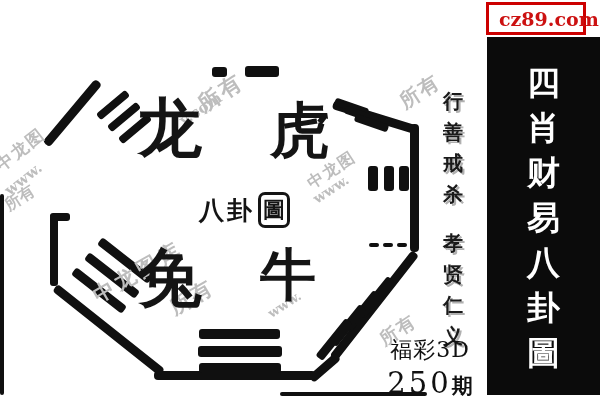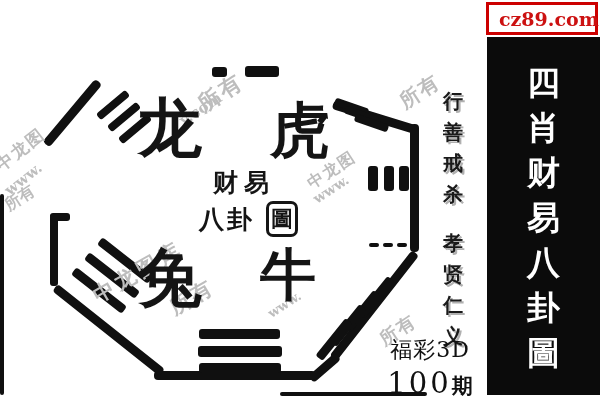--- a/index.html
+++ b/index.html
@@ -80,27 +80,26 @@
   <div class="bar" style="left:352px;top:293px;width:48px;height:9px;transform:rotate(-51deg);"></div>
   <div class="bar" style="left:338px;top:307px;width:48px;height:9px;transform:rotate(-51deg);"></div>
   <div class="bar" style="left:324px;top:321px;width:48px;height:9px;transform:rotate(-51deg);"></div>
   <div class="bar" style="left:310px;top:335px;width:48px;height:9px;transform:rotate(-51deg);"></div>
 
   <span class="animal" style="left:138px;top:96px;font-size:64px;">龙</span>
   <span class="animal" style="left:270px;top:100px;font-size:60px;">虎</span>
   <span class="animal" style="left:138px;top:246px;font-size:64px;">兔</span>
   <span class="animal" style="left:260px;top:246px;font-size:56px;">牛</span>
 
-  <div class="seal-line" style="left:213px;top:166px;font-size:25px;letter-spacing:6px;">财易</div>
-  <div class="seal-line" style="left:199px;top:201px;display:flex;align-items:center;gap:11px;">
+  <div class="seal-line" style="left:199px;top:192px;display:flex;align-items:center;gap:3px;">
     <span style="font-size:25px;letter-spacing:3px;">八卦</span>
     <span style="border:3px solid #151515;border-radius:7px;padding:0 2px;font-size:22px;">圖</span>
   </div>
 
-  <div style="position:absolute;left:486px;top:2px;width:112px;height:33px;box-sizing:border-box;
+  <div style="position:absolute;left:486px;top:2px;width:100px;height:33px;box-sizing:border-box;
               border:3px solid #cc0000;background:#fff;display:flex;align-items:center;gap:4px;
               padding-left:6px;z-index:4;">
     <span style="width:18px;height:20px;background:#ffe400;display:inline-block;"></span>
     <span style="color:#cc1111;font-weight:bold;font-size:19px;">cz89.com</span>
   </div>
 
   <div style="position:absolute;left:487px;top:37px;width:113px;height:358px;background:#0b0b0b;z-index:3;">
     <div class="title-col">
       <span>四</span>
       <span>肖</span>
@@ -120,20 +119,20 @@
     <span style="height:14px;"></span>
     <span>孝</span>
     <span>贤</span>
     <span>仁</span>
     <span>义</span>
   </div>
 
   <div style="position:absolute;left:376px;top:335px;width:108px;text-align:center;z-index:2;">
     <div style="font-size:22px;font-weight:normal;letter-spacing:1px;color:#111;">福彩3D</div>
     <div style="margin-top:1px;color:#111;">
-      <span style="font-size:29px;letter-spacing:3px;">100</span><span style="font-size:21px;font-weight:bold;">期</span>
+      <span style="font-size:29px;letter-spacing:3px;">250</span><span style="font-size:21px;font-weight:bold;">期</span>
     </div>
   </div>
   <div class="bar" style="left:280px;top:392px;width:147px;height:4px;z-index:2;"></div>
 
   <div class="bar" style="left:0;top:194px;width:4px;height:201px;"></div>
 
 </div>
 
 </body></html>

